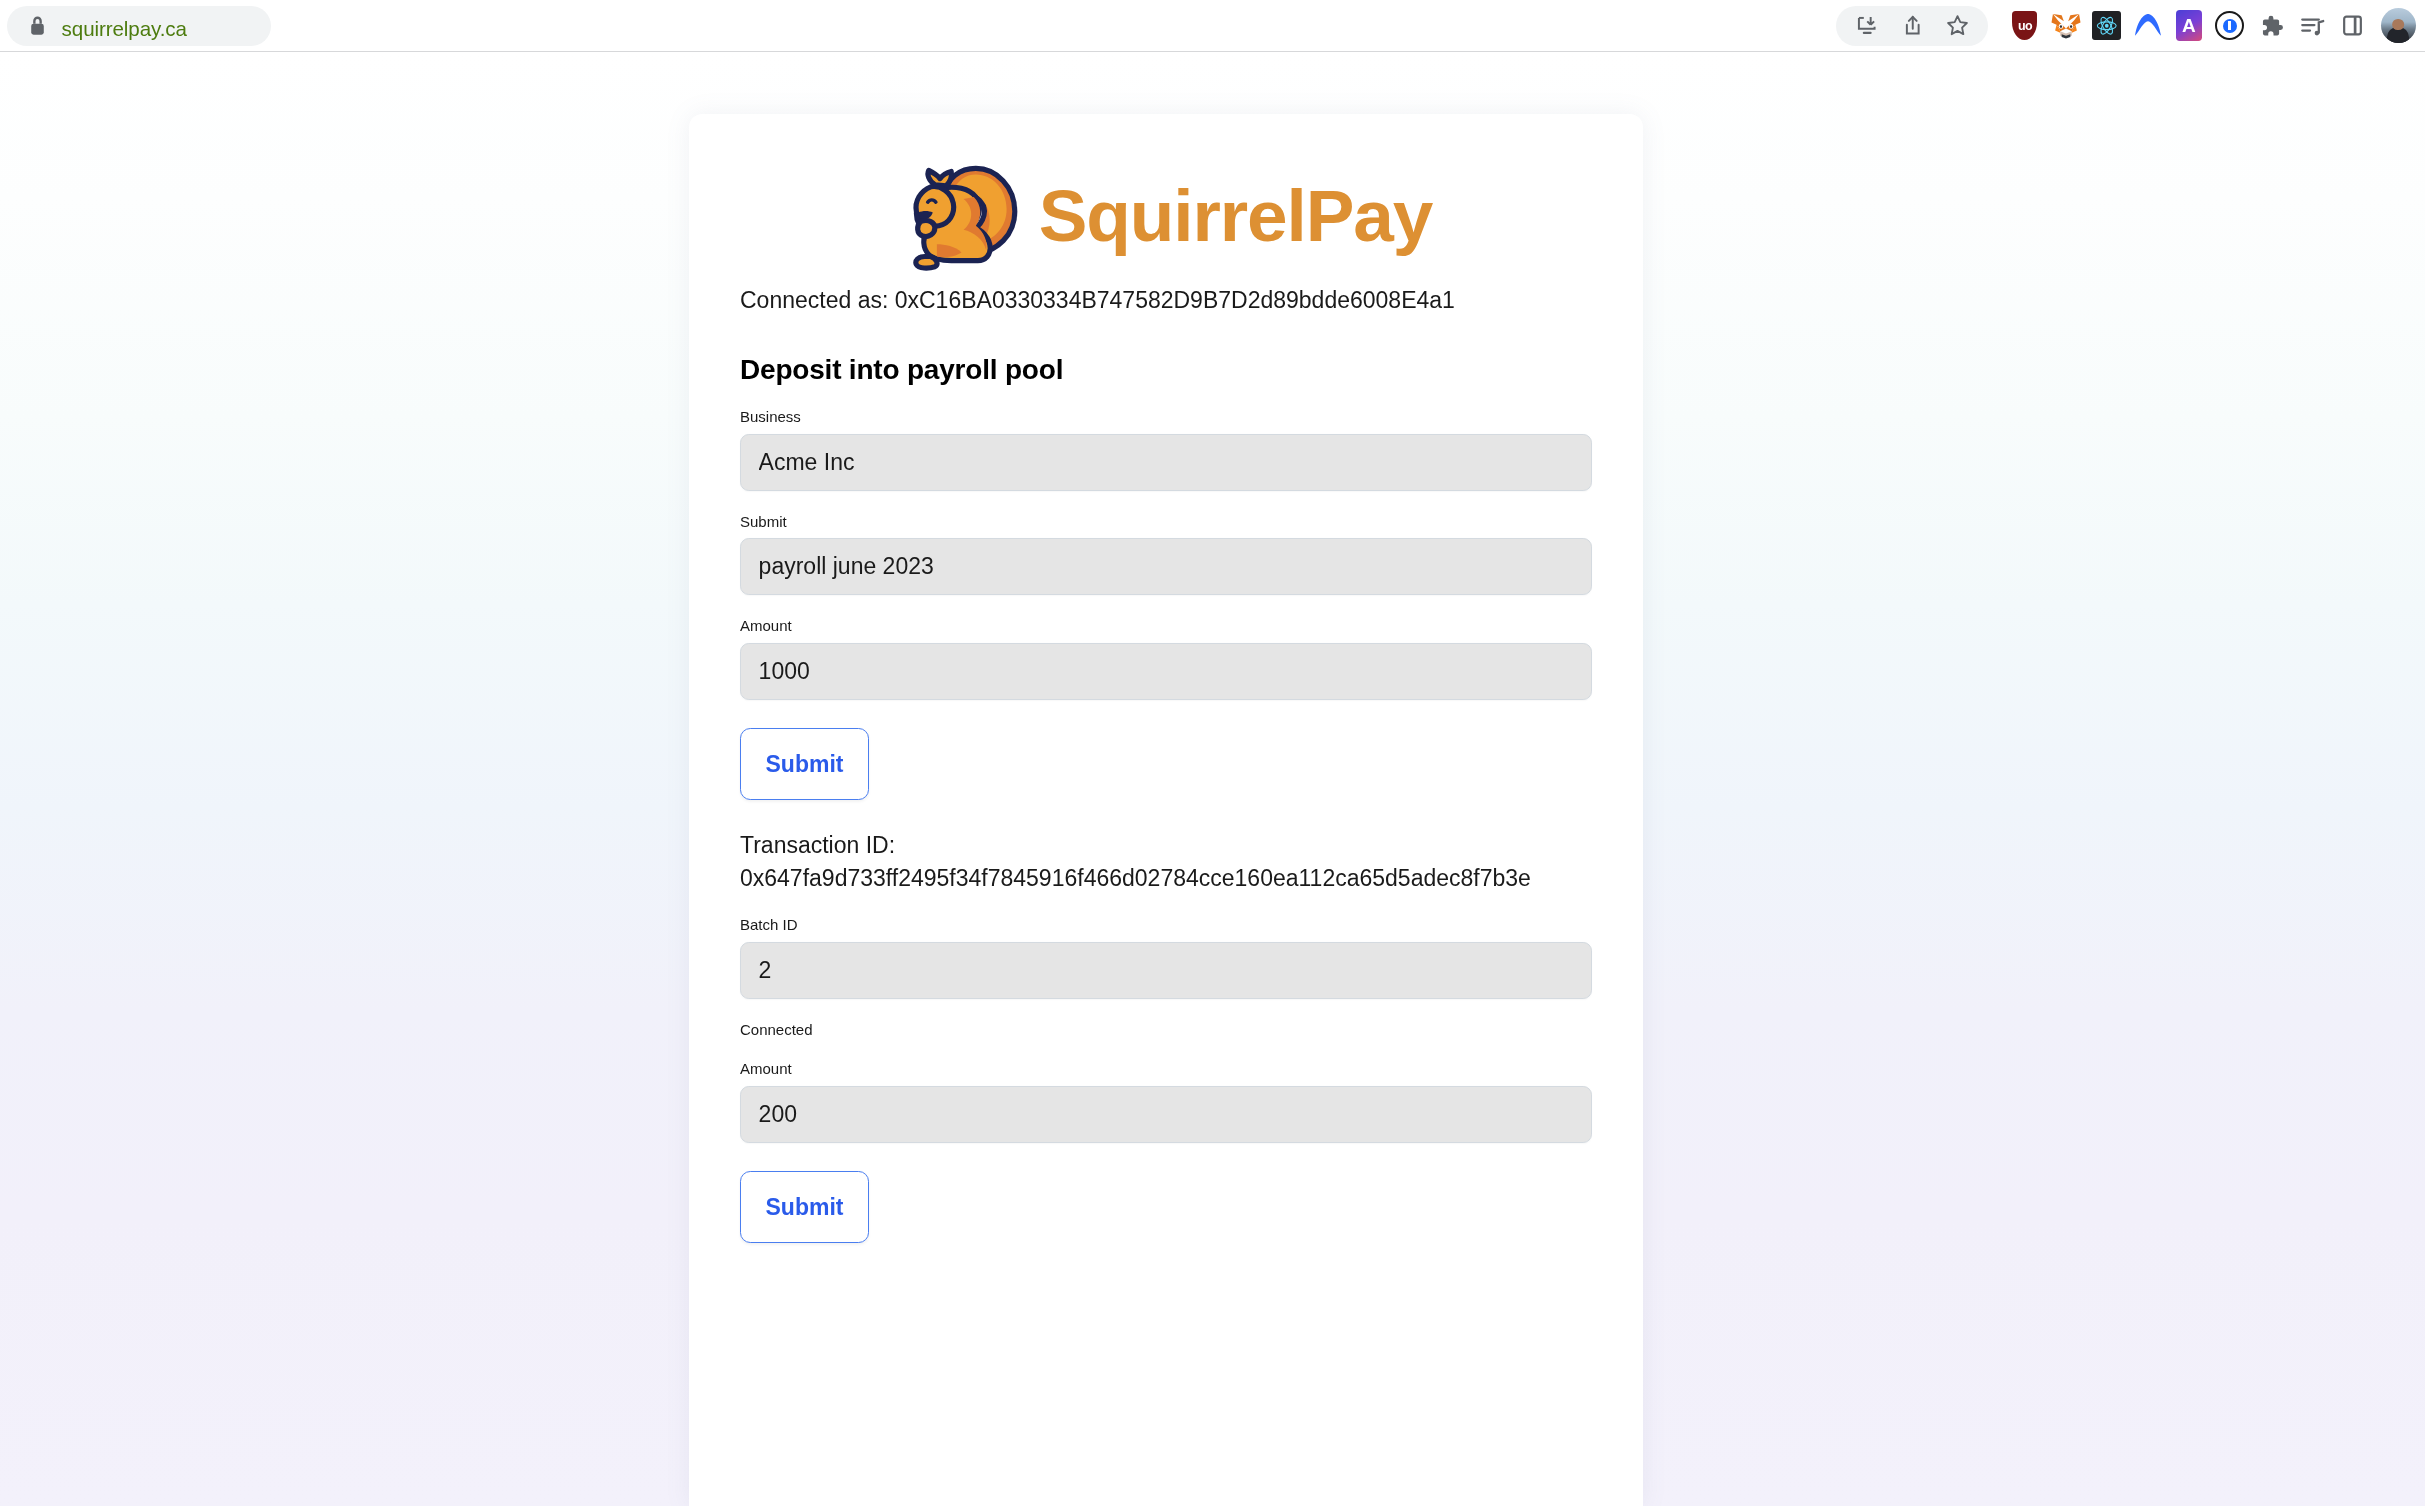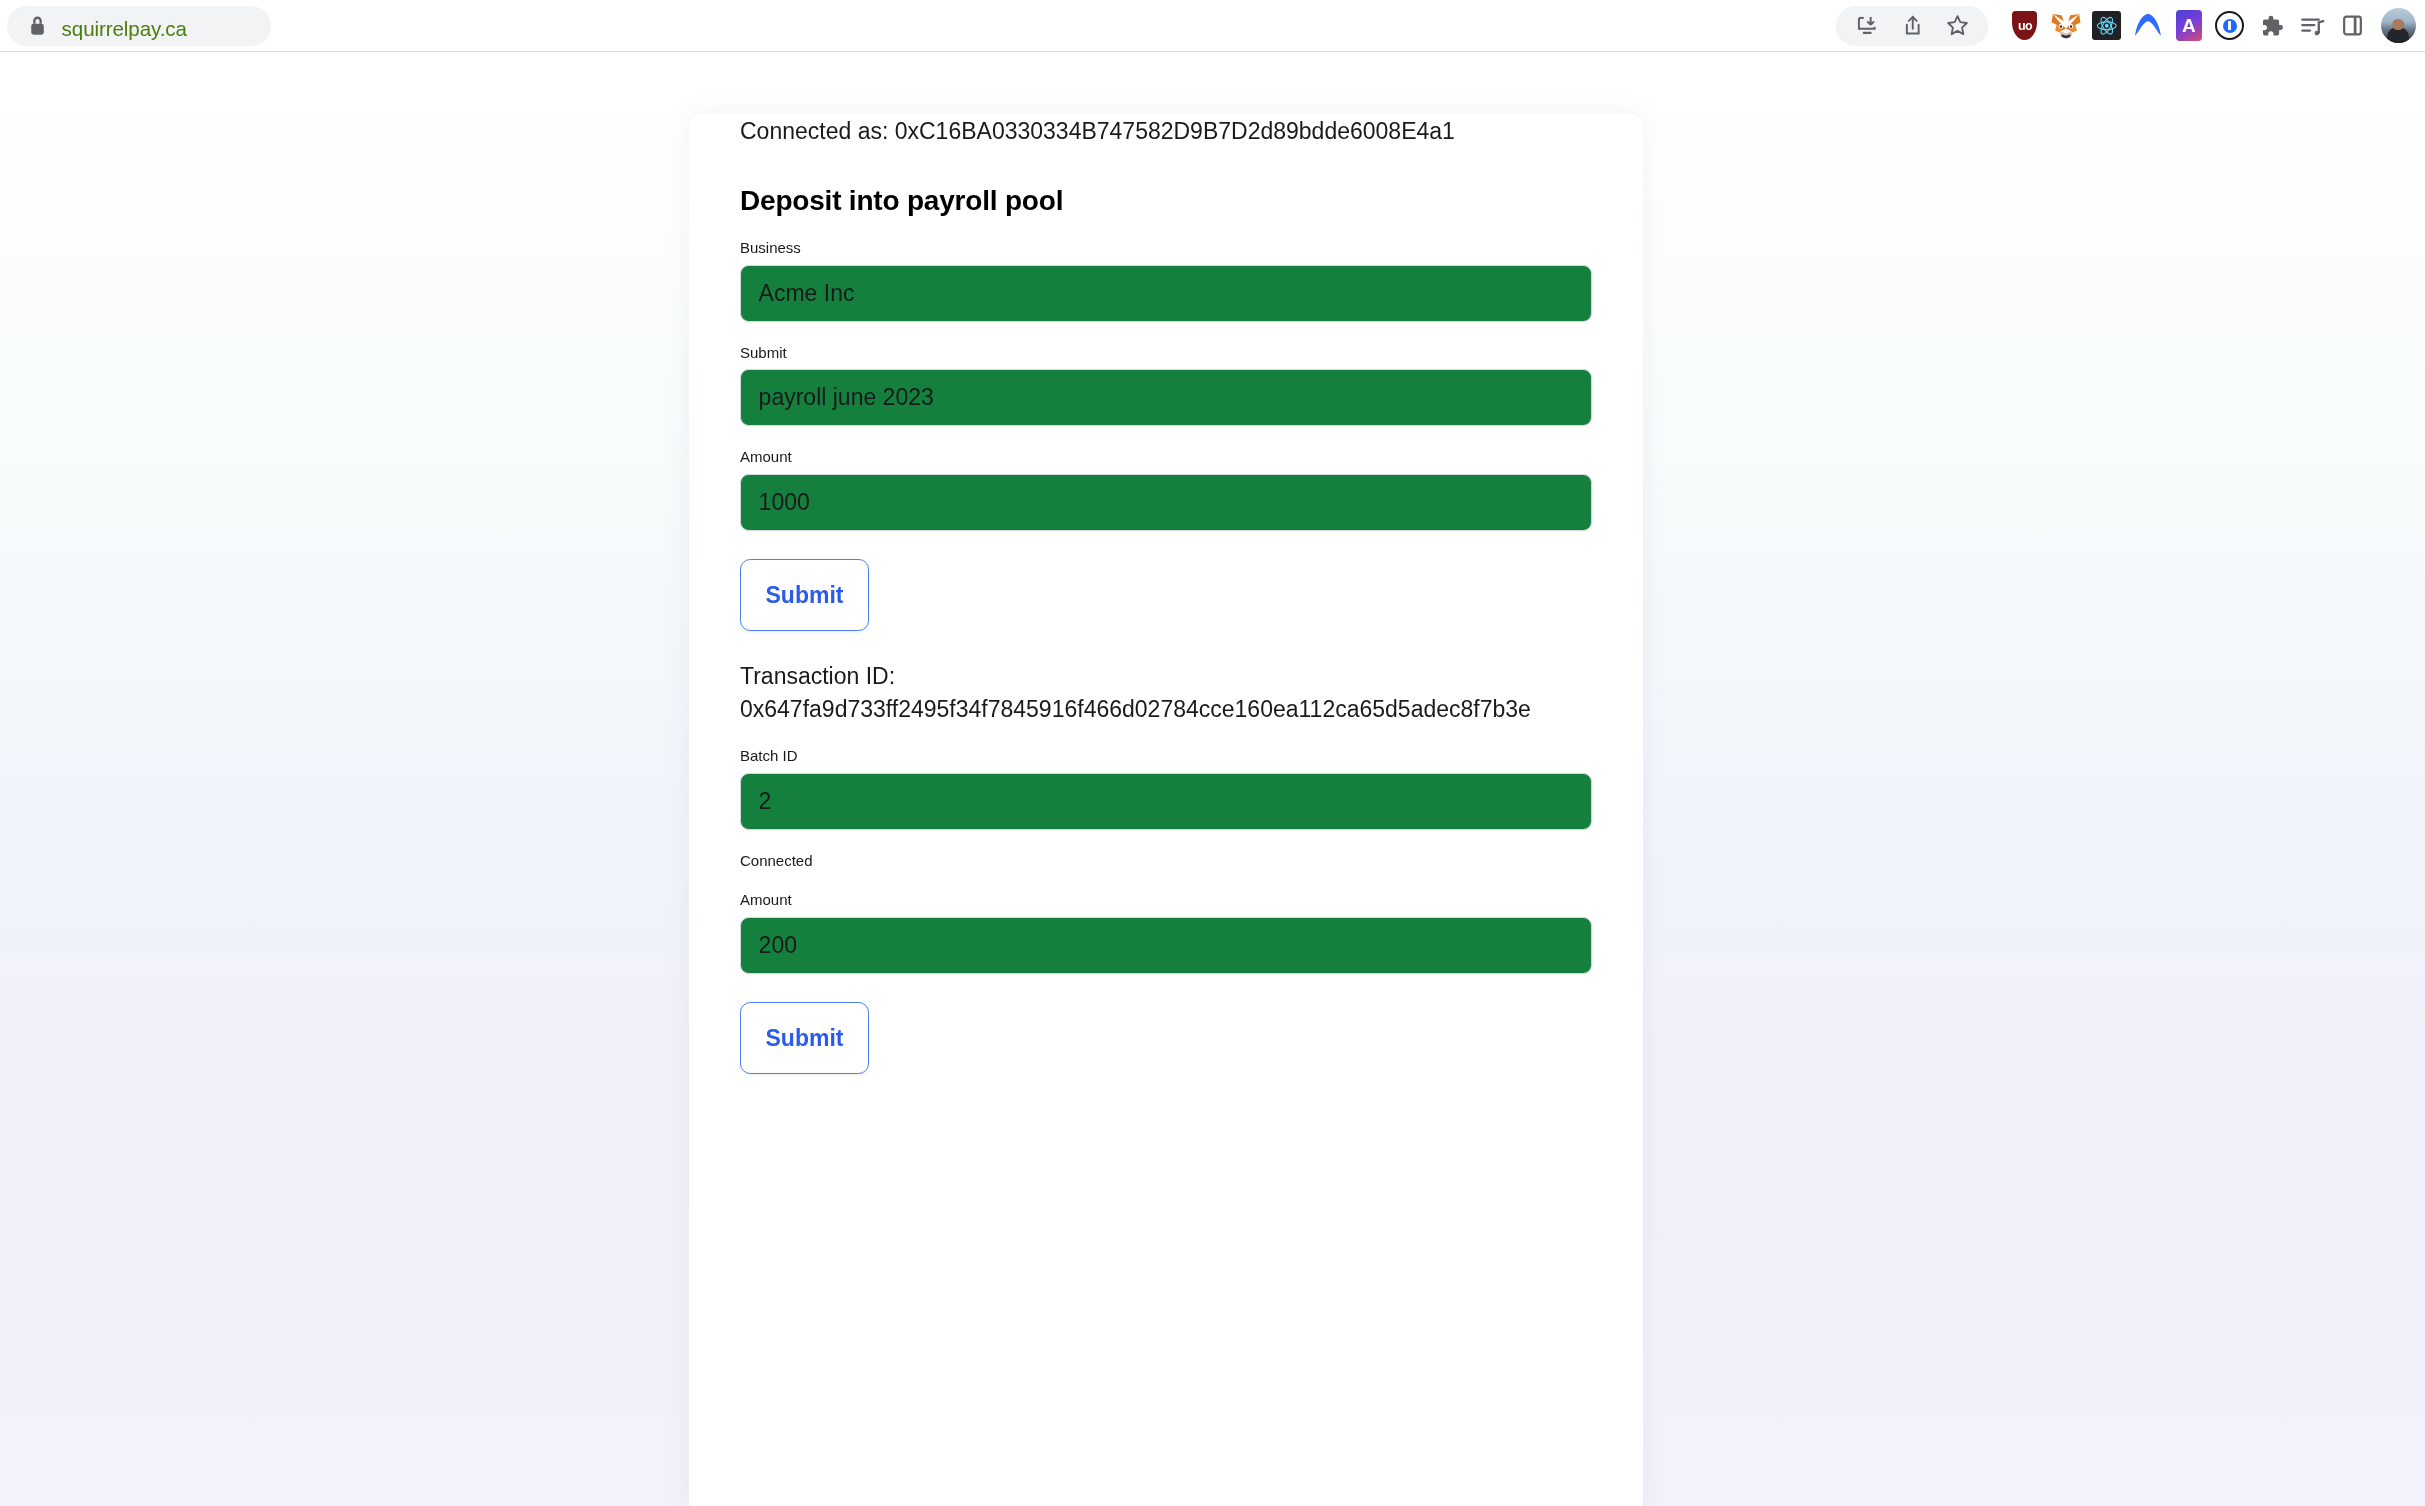--- a/index.html
+++ b/index.html
@@ -220,21 +220,21 @@
   .field-label {
     font-size: 15px;
     color: #1a1a1a;
     margin-bottom: 8.8px;
     display: block;
   }
   .field-input {
     display: block;
     width: 852px;
     height: 57px;
-    background: #15803d;
+    background: #e5e5e5;
     border: 1.5px solid #d4dae0;
     border-radius: 8.8px;
     font-size: 23px;
     color: #1a1a1a;
     padding: 0 17.6px;
     font-family: "Liberation Sans", sans-serif;
     outline: none;
     box-shadow: 0 0.7px 1.5px rgba(0,0,0,0.03);
   }
 
@@ -378,20 +378,44 @@
       </svg>
     </div>
 
     <div class="avatar"></div>
   </div>
 </div>
 
 <div class="viewport">
   <div class="card">
 
+    <div class="logo-row">
+      <span class="logo-mark">
+        <svg width="123" height="123" viewBox="0 0 120 120">
+
+          <path d="M70 98 C96 96 112 78 112 56 C112 32 94 14 74 14 C58 14 46 24 44 38 C58 30 74 34 80 46 C86 58 80 72 66 76 C76 78 84 86 84 96 Z" fill="#e07a30" stroke="#1b2352" stroke-width="5" stroke-linejoin="round"></path>
+          <path d="M74 20 C90 20 104 34 104 54 C104 70 94 82 80 86 C88 76 90 62 84 50 C78 38 64 32 52 36 C56 26 64 20 74 20 Z" fill="#f0a030"></path>
+
+          <path d="M38 34 C24 34 16 46 16 58 C16 66 20 72 26 76 C22 82 22 92 28 98 C32 102 40 104 50 104 L76 104 C84 104 88 98 88 92 C88 82 80 74 70 70 C78 62 80 50 74 42 C68 34 54 30 38 34 Z" fill="#f0a030" stroke="#1b2352" stroke-width="5" stroke-linejoin="round"></path>
+          <path d="M62 44 C72 52 72 66 62 74 C72 76 82 84 84 94 C86 86 82 76 74 70 C80 62 80 50 72 42 Z" fill="#e07a30"></path>
+          <path d="M36 88 C44 88 54 90 60 96 C54 100 44 102 36 100 Z" fill="#e07a30"></path>
+
+          <path d="M34 30 C28 26 26 20 28 16 C32 18 36 20 39 24 C42 20 46 18 50 17 C51 22 49 27 45 31 Z" fill="#f0a030" stroke="#1b2352" stroke-width="5" stroke-linejoin="round"></path>
+          <path d="M30 32 C20 36 14 46 16 56 C18 66 28 72 38 70 C48 68 54 58 52 48 C50 38 40 30 30 32 Z" fill="#f0a030" stroke="#1b2352" stroke-width="5" stroke-linejoin="round"></path>
+
+          <path d="M27 47 C29 44 33 44 35 47" fill="none" stroke="#1b2352" stroke-width="3.4" stroke-linecap="round"></path>
+
+          <path d="M18 57 C22 55 28 55 32 57 C30 63 24 65 19 63 Z" fill="#1b2352"></path>
+
+          <path d="M20 66 C16 70 16 78 22 80 C28 82 34 78 34 72 C34 67 28 63 20 66 Z" fill="#f0a030" stroke="#1b2352" stroke-width="5" stroke-linejoin="round"></path>
+          <path d="M24 100 C18 100 14 104 16 108 C18 112 28 112 34 110 C38 108 36 102 30 100 Z" fill="#f0a030" stroke="#1b2352" stroke-width="5" stroke-linejoin="round"></path>
+        </svg>
+      </span>
+      <span class="logo-word">SquirrelPay</span>
+    </div>
 
     <div class="connected-line">Connected as: 0xC16BA0330334B747582D9B7D2d89bdde6008E4a1</div>
 
     
     <h2 class="section-title">Deposit into payroll pool</h2>
 
     <div class="field">
       <label class="field-label">Business</label>
       <input class="field-input" type="text" value="Acme Inc" style="">
     </div>

